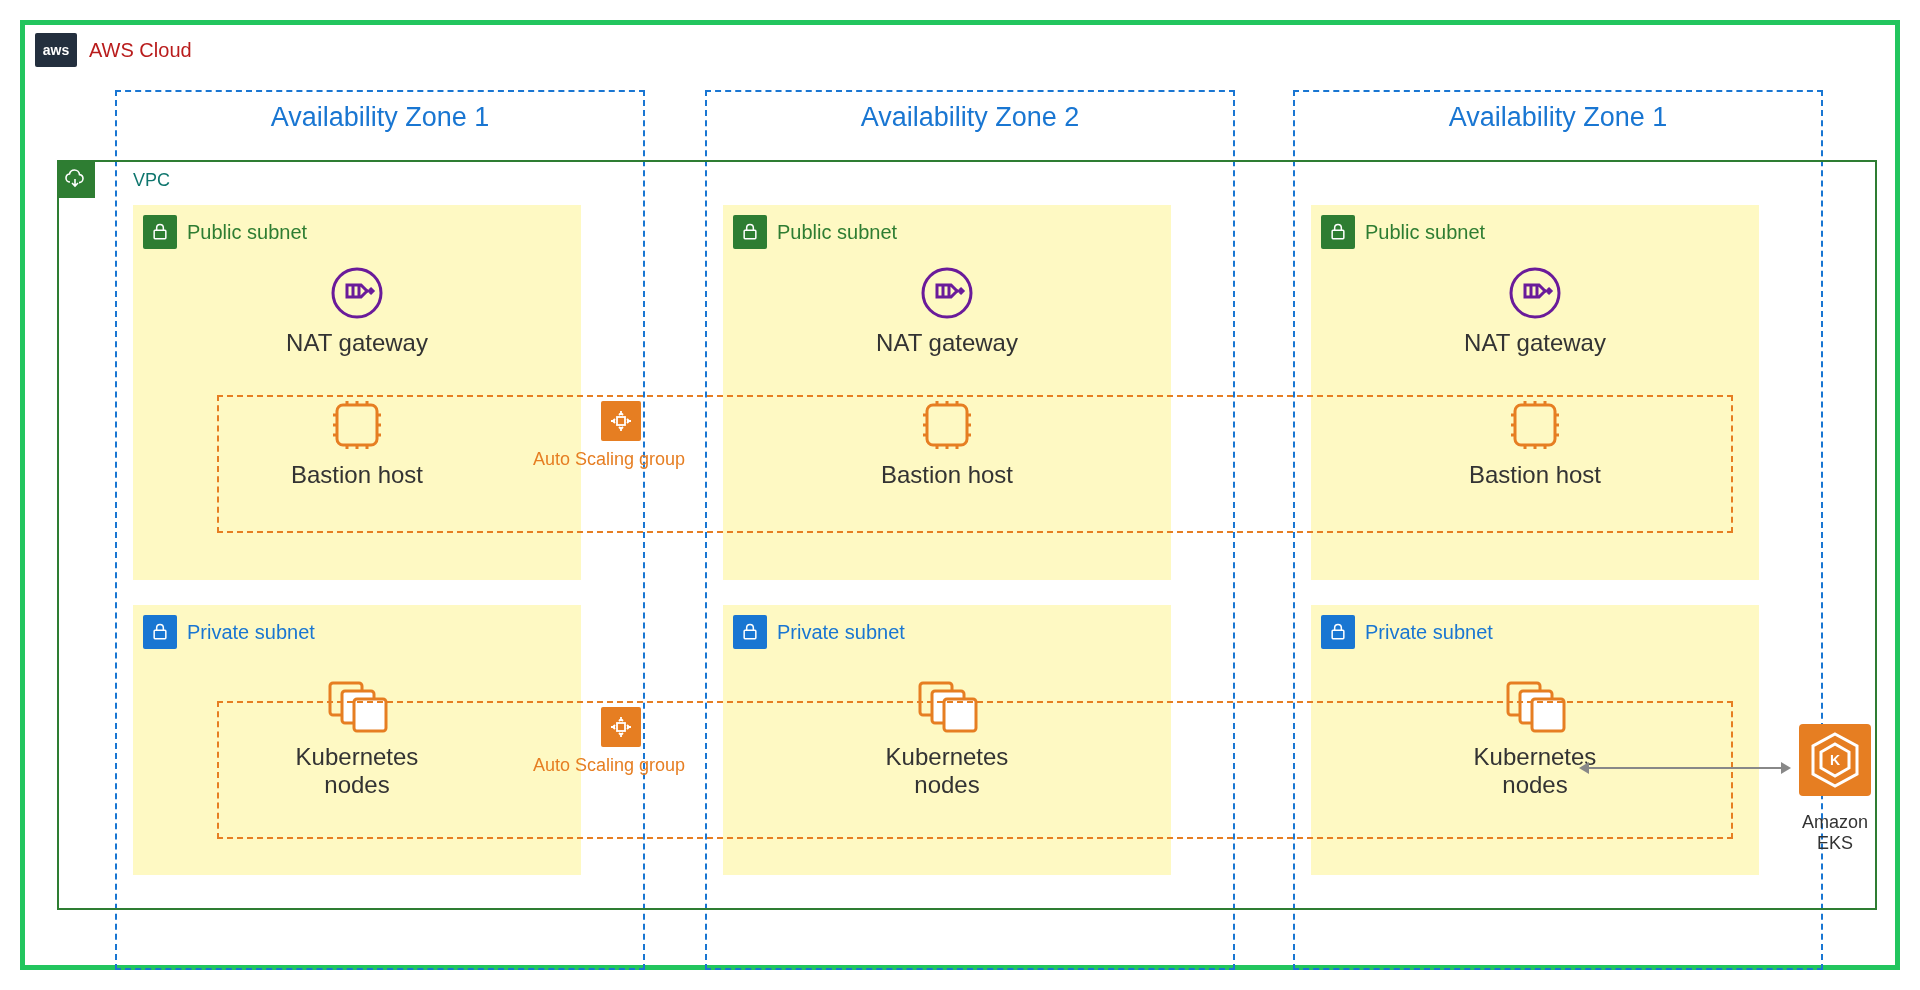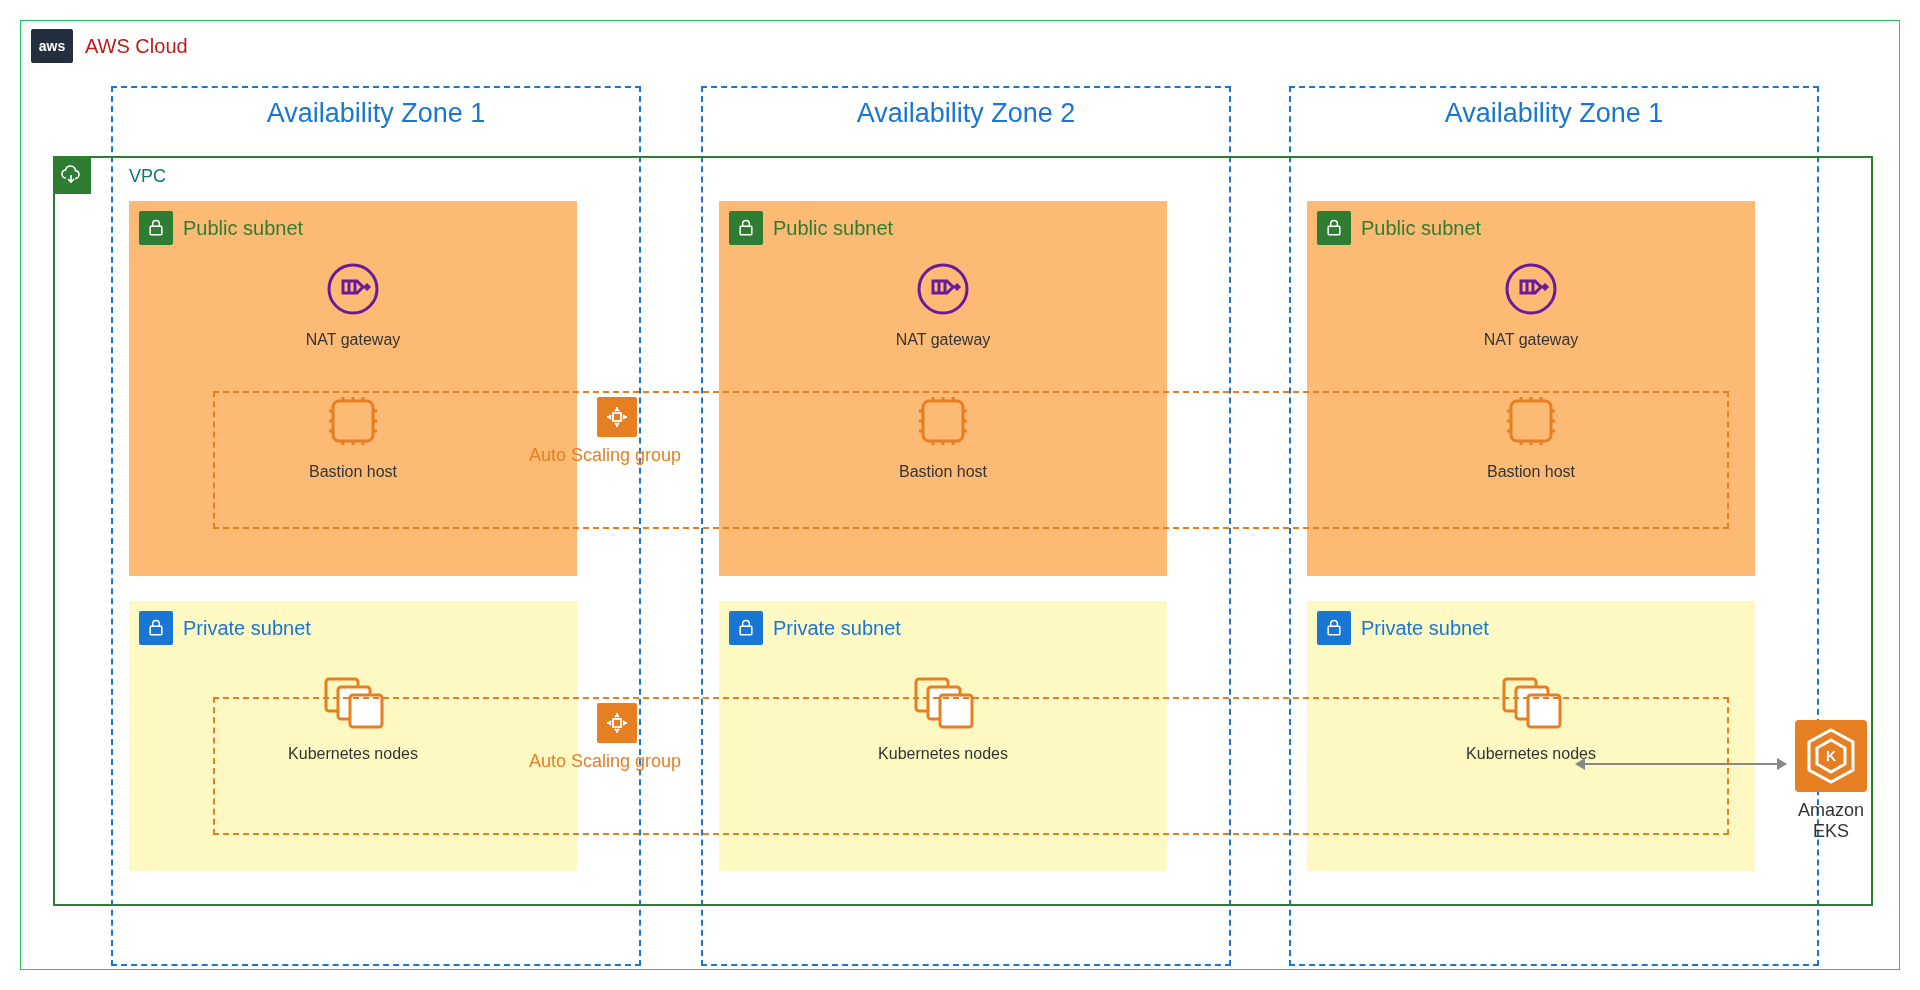--- a/index.html
+++ b/index.html
@@ -10,21 +10,21 @@
     background: #fff;
     width: 1920px;
     height: 990px;
     position: relative;
     color: #222;
   }
   .canvas {
     position: absolute;
     left: 20px; top: 20px;
     width: 1880px; height: 950px;
-    border: 1px solid #22c55e;
+    border: 5px solid #22c55e;
   }
   .aws-cloud {
     position: absolute;
     left: 0; top: 0; right: 0; bottom: 0;
   }
   .aws-logo {
     position: absolute;
     left: 10px; top: 8px;
     width: 42px; height: 34px;
     background: #232f3e;
@@ -80,21 +80,21 @@
     font-size: 27px;
   }
 
   
   .subnet {
     position: absolute;
     width: 448px;
   }
   .subnet.public {
     top: 180px; height: 375px;
-    background: #fdba74;
+    background: #fef9c3;
   }
   .subnet.private {
     top: 580px; height: 270px;
     background: #fef9c3;
   }
   .s1 { left: 108px; }
   .s2 { left: 698px; }
   .s3 { left: 1286px; }
   .subnet-icon {
     position: absolute;
@@ -114,23 +114,23 @@
   .subnet.private .subnet-label { color:#1976d2; }
 
   
   .node {
     position: absolute;
     width: 160px;
     left: 50%; transform: translateX(-50%);
     text-align: center;
   }
   .node .caption {
-    font-size: 16px;
+    font-size: 24px;
     color: #333;
-    margin-top: 10px;
+    margin-top: 4px;
   }
   .nat-node { top: 56px; }
   .bastion-node { top: 188px; }
   .k8s-node { top: 70px; }
 
   
   .asg {
     position: absolute;
     border: 2px dashed #e67e22;
   }
@@ -154,21 +154,21 @@
   .asg2-badge { left: 576px; top: 682px; }
   .asg2-cap  { left: 508px; top: 730px; }
 
   
   .eks {
     position: absolute;
     left: 1760px; top: 695px;
     width: 100px;
     text-align:center;
   }
-  .eks .caption { font-size: 18px; color:#333; margin-top:4px;text-align:center; }
+  .eks .caption { font-size: 18px; color:#333; margin-top:12px;text-align:center; }
 
   
   .connector {
     position: absolute;
     top: 742px; left: 1556px; width: 208px; height: 2px;
     background: #888;
   }
   .connector::before, .connector::after {
     content:""; position:absolute; top:-5px; width:0;height:0;
     border-top:6px solid transparent; border-bottom:6px solid transparent;

